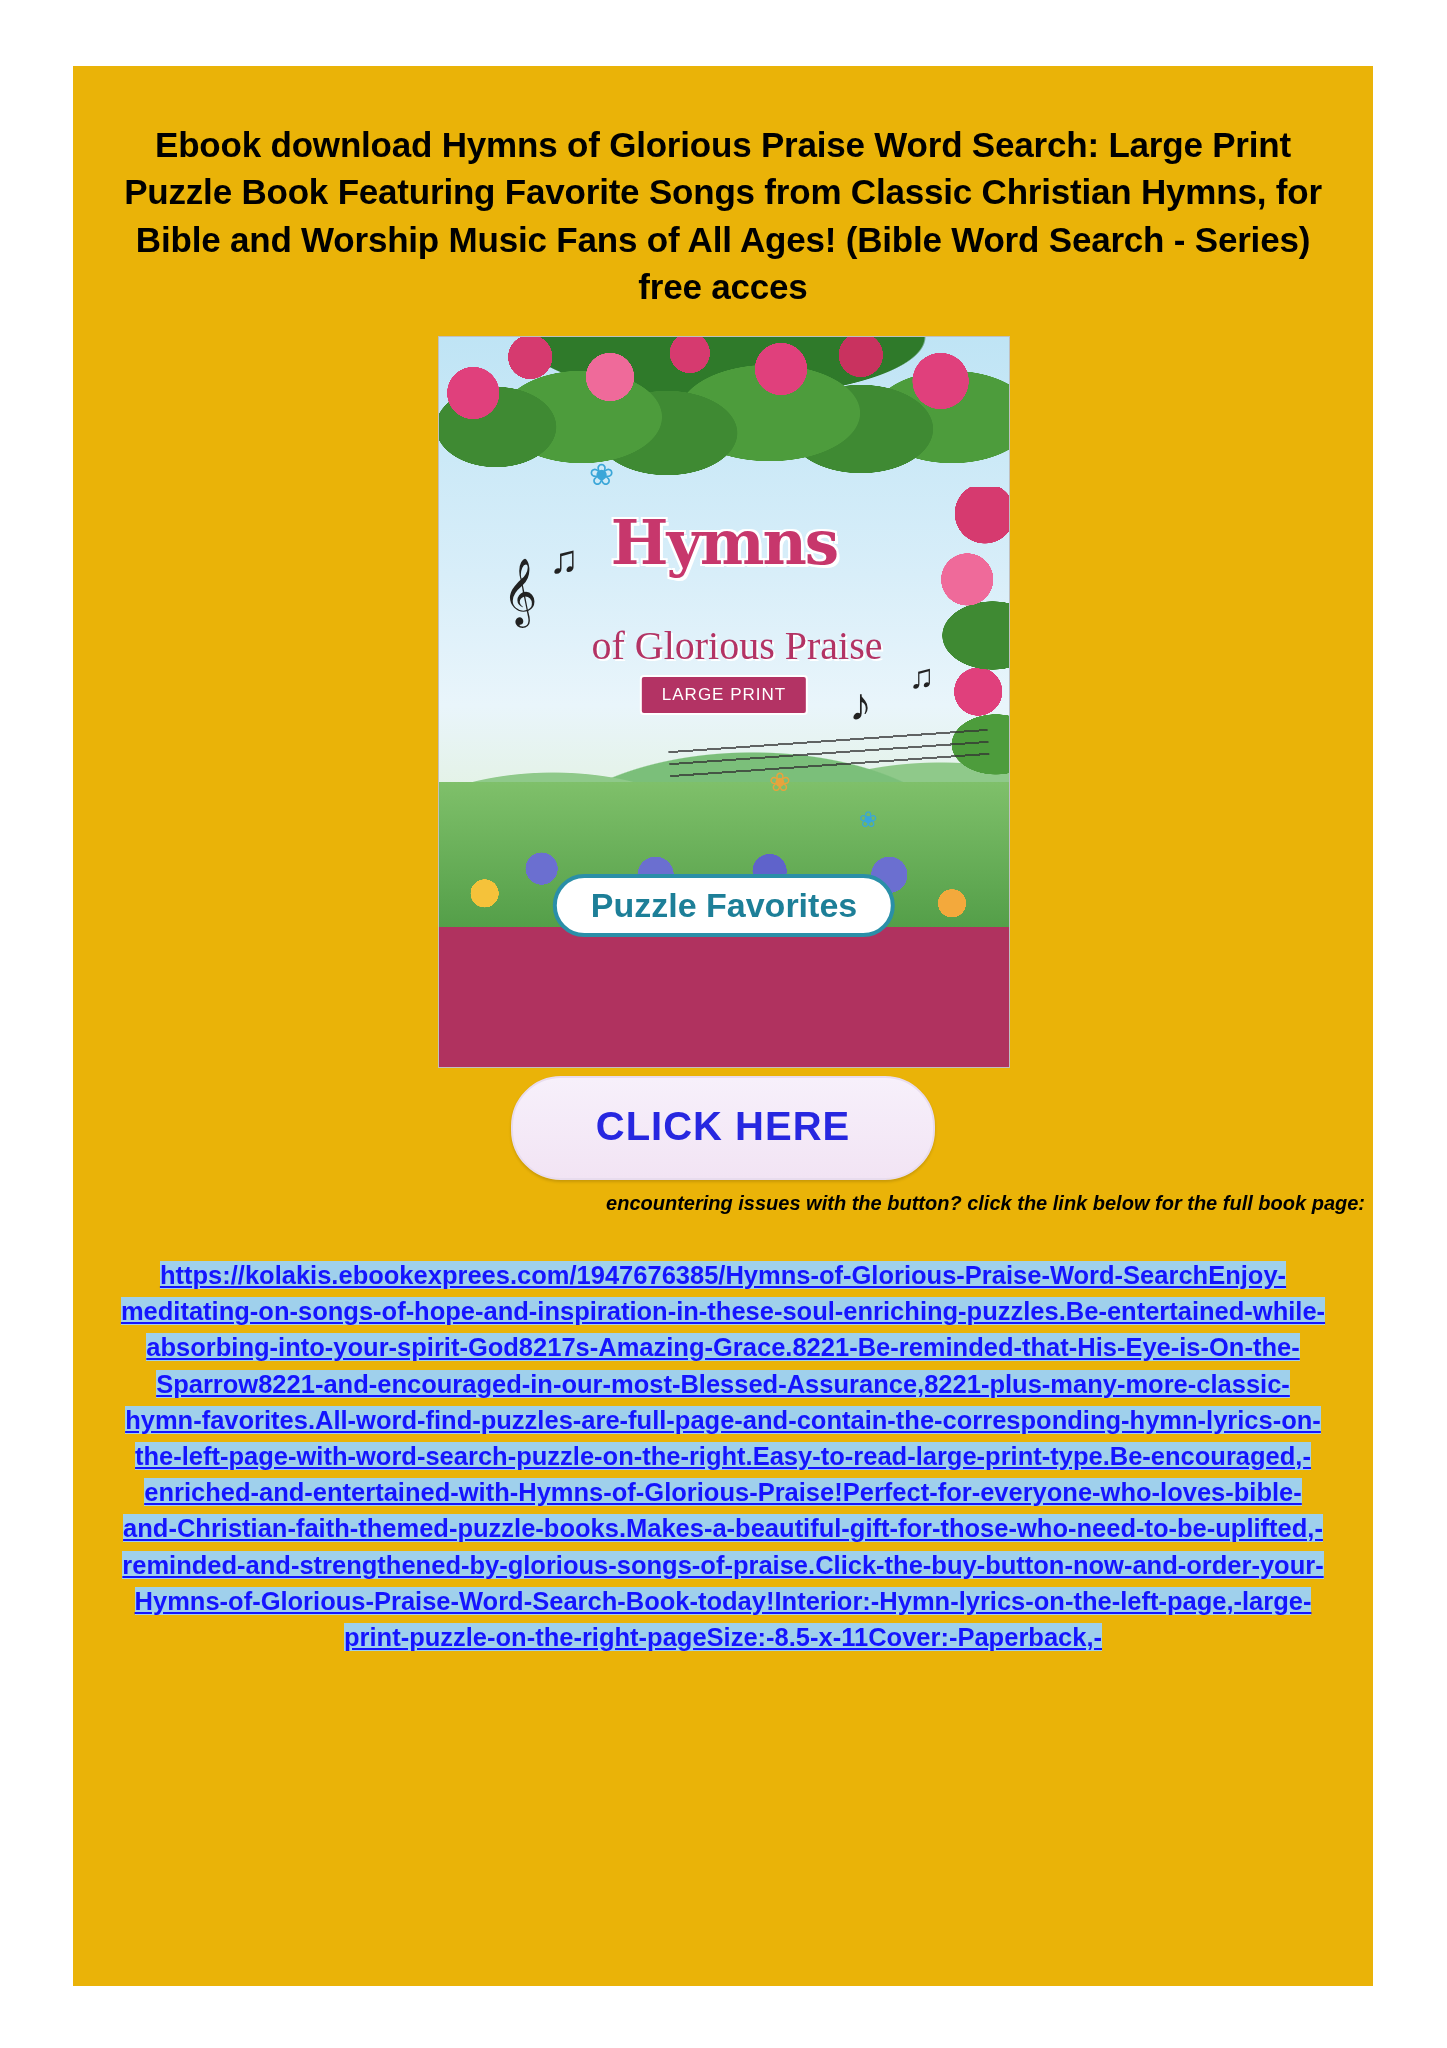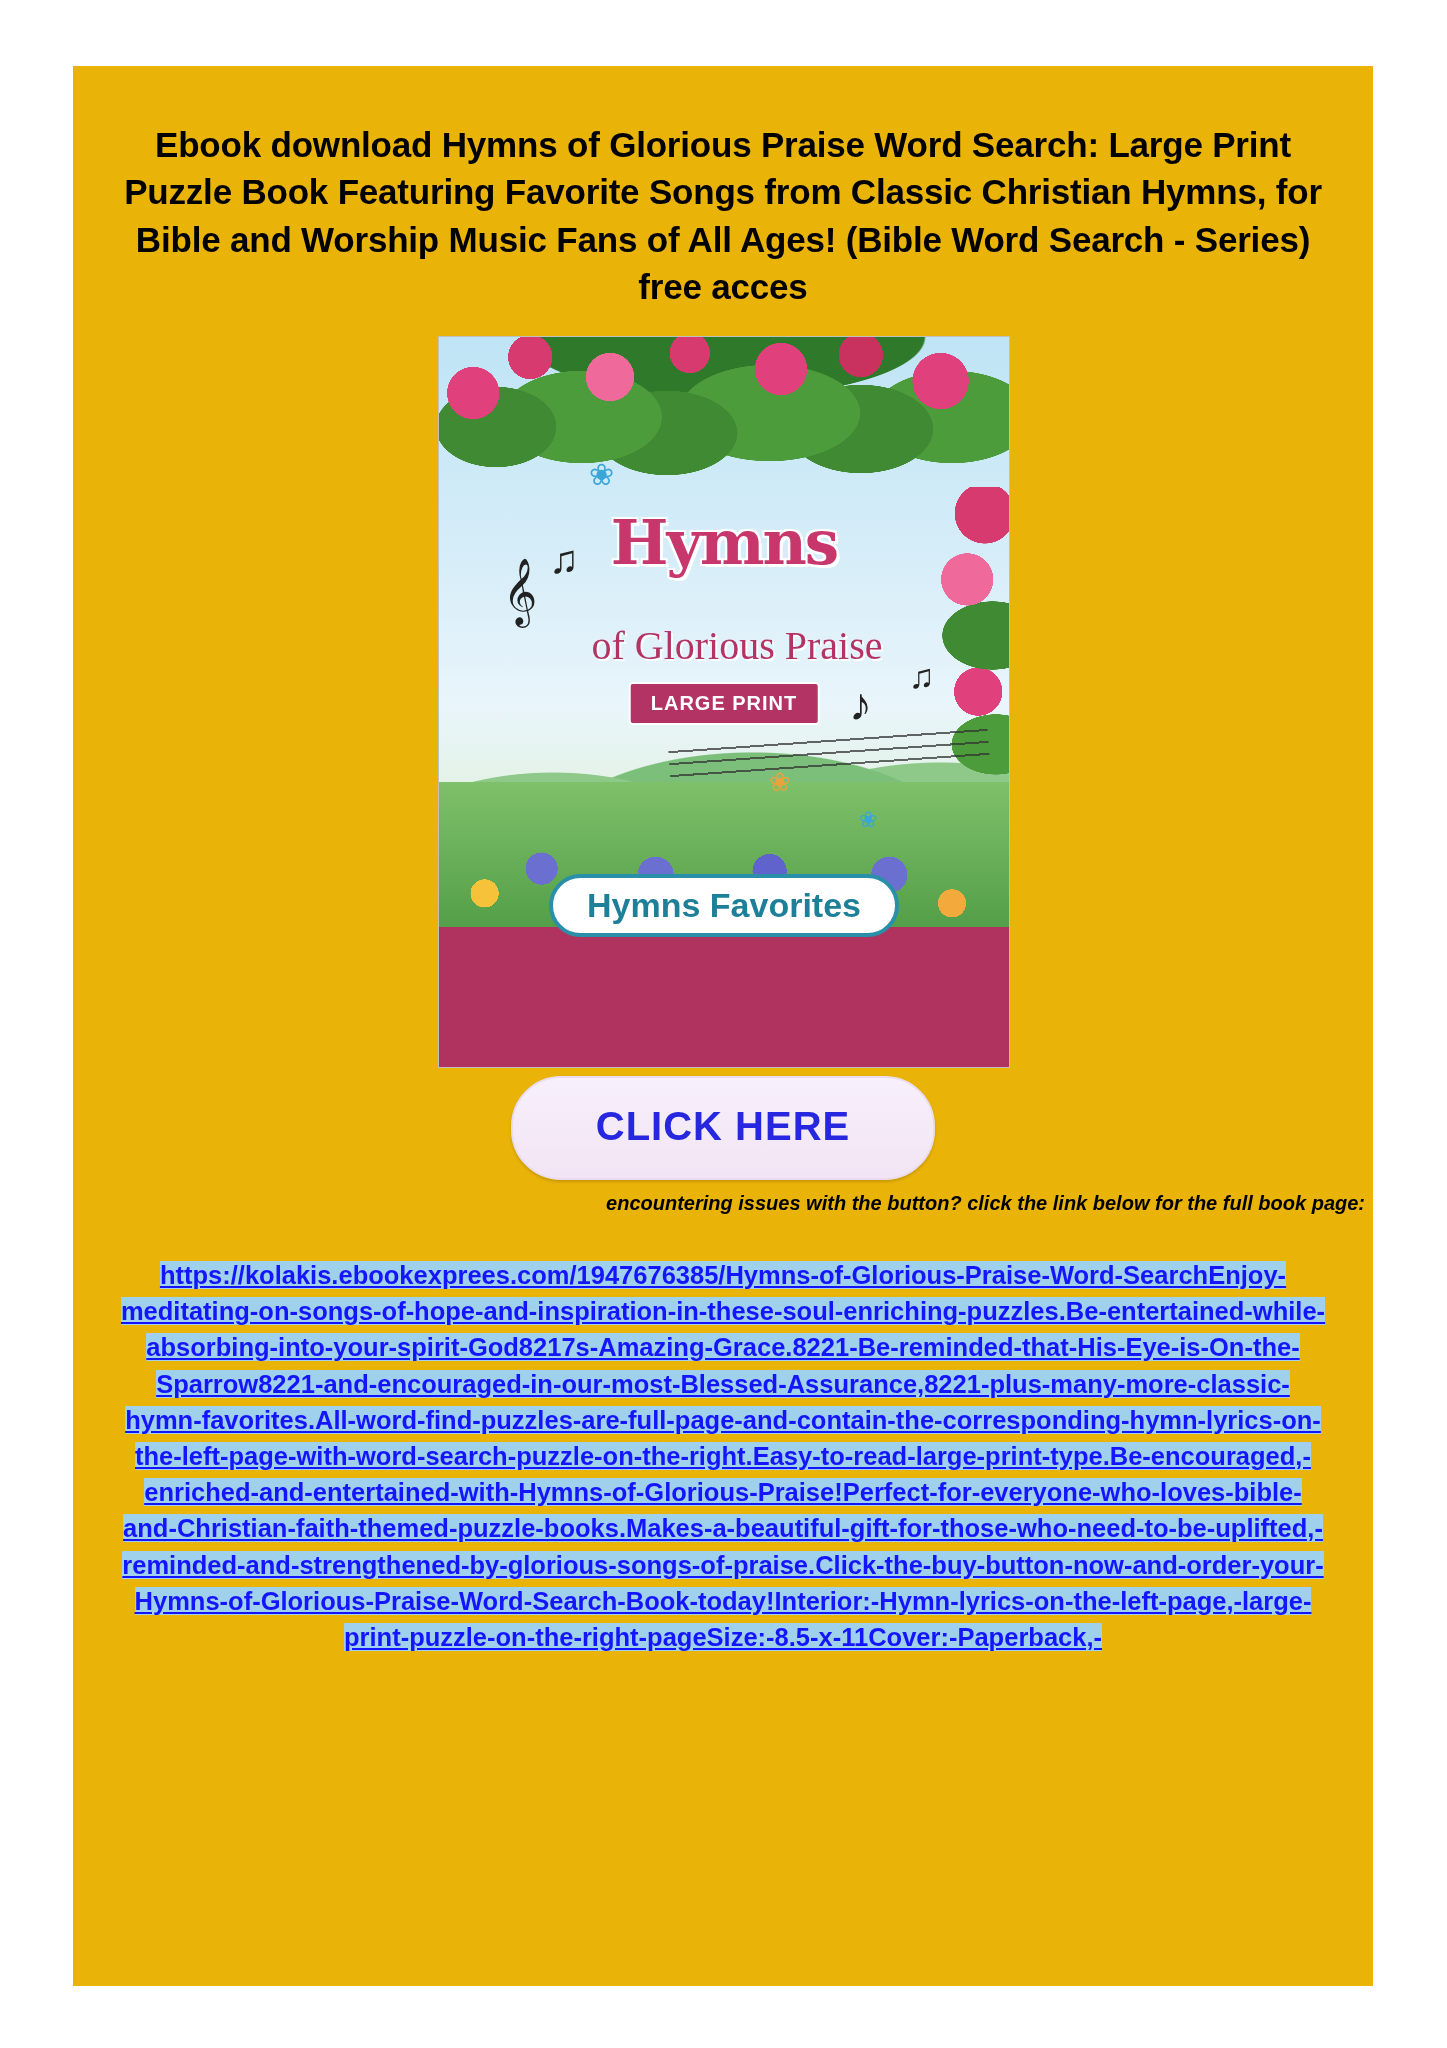--- a/index.html
+++ b/index.html
@@ -125,25 +125,25 @@
   }
   .cover .title-sub {
     position: absolute; left: 13px; top: 285px; width: 100%;
     text-align: center;
     font-family: Liberation Serif, serif;
     font-size: 40px;
     color: #b33364;
     text-shadow: 2px 2px 0 #ffffff;
   }
   .cover .largeprint {
-    position: absolute; left: 50%; top: 345px; transform: translateX(-50%);
+    position: absolute; left: 50%; top: 338px; transform: translateX(-50%);
     background: #b33364;
     color: #ffffff;
-    font-size: 20px;
-    font-weight: bold;
+    font-size: 17px;
+    font-weight: normal;
     letter-spacing: 1px;
     padding: 8px 20px;
     border: 2px solid #ffffff;
     border-radius: 4px;
   }
   .cover .notes {
     position: absolute; left: 0; top: 330px; width: 100%; height: 110px;
     color: #222;
     font-size: 44px;
   }
@@ -254,21 +254,21 @@
         </div>
         <div class="staff"></div>
         <div class="butterfly1">❀</div>
         <div class="butterfly2">❀</div>
         <div class="butterfly3">❀</div>
         <div class="title-hymns">Hymns</div>
         <div class="title-sub">of Glorious Praise</div>
         <div class="largeprint">LARGE PRINT</div>
         <div class="bottom-band"></div>
         <div class="puzzlefav">
-          <span>Hymns Favorites</span>
+          <span>Puzzle Favorites</span>
         </div>
       </div>
     </div>
 
     <div class="click-btn">CLICK HERE</div>
 
     <p class="note-line">encountering issues with the button? click the link below for the full book page:</p>
 
     <div class="link-block">
       <a href="#">https://kolakis.ebookexprees.com/1947676385/Hymns-of-Glorious-Praise-Word-SearchEnjoy-meditating-on-songs-of-hope-and-inspiration-in-these-soul-enriching-puzzles.Be-entertained-while-absorbing-into-your-spirit-God8217s-Amazing-Grace.8221-Be-reminded-that-His-Eye-is-On-the-Sparrow8221-and-encouraged-in-our-most-Blessed-Assurance,8221-plus-many-more-classic-hymn-favorites.All-word-find-puzzles-are-full-page-and-contain-the-corresponding-hymn-lyrics-on-the-left-page-with-word-search-puzzle-on-the-right.Easy-to-read-large-print-type.Be-encouraged,-enriched-and-entertained-with-Hymns-of-Glorious-Praise!Perfect-for-everyone-who-loves-bible-and-Christian-faith-themed-puzzle-books.Makes-a-beautiful-gift-for-those-who-need-to-be-uplifted,-reminded-and-strengthened-by-glorious-songs-of-praise.Click-the-buy-button-now-and-order-your-Hymns-of-Glorious-Praise-Word-Search-Book-today!Interior:-Hymn-lyrics-on-the-left-page,-large-print-puzzle-on-the-right-pageSize:-8.5-x-11Cover:-Paperback,-</a>

